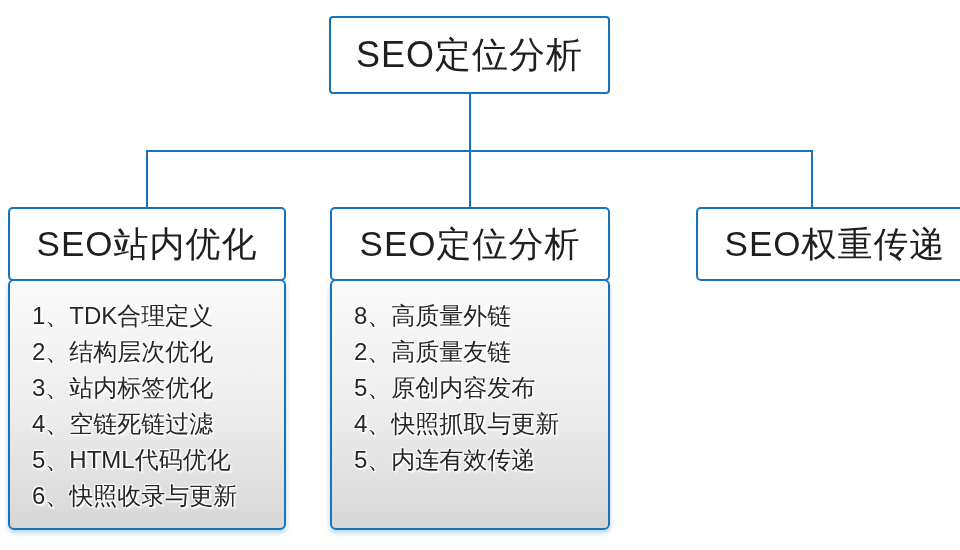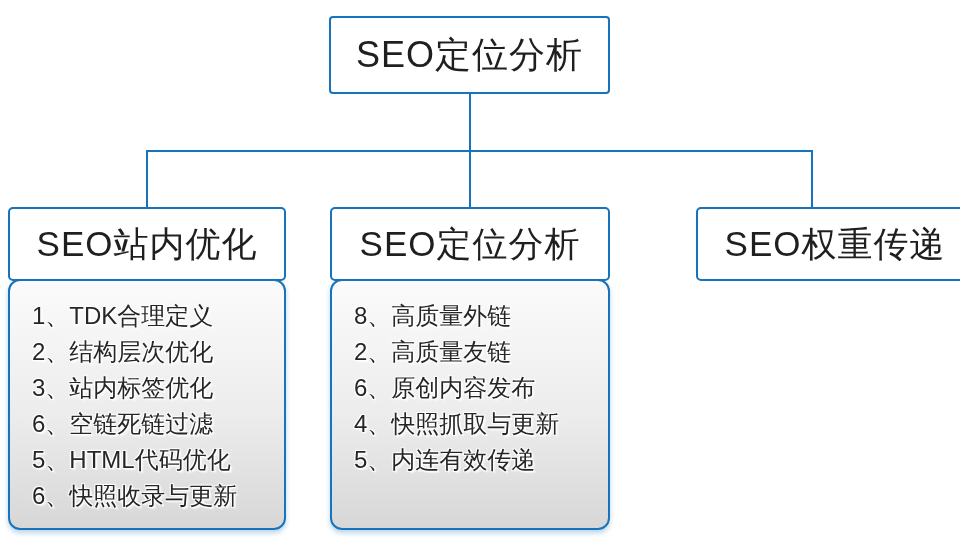--- a/index.html
+++ b/index.html
@@ -60,21 +60,21 @@
     letter-spacing: 1px;
     white-space: nowrap;
     z-index: 2;
   }
   .col-list {
     position: relative;
     margin-top: -2px;
     height: 251px;
     background: linear-gradient(180deg, #fbfbfb 0%, #ececec 55%, #d7d7d7 100%);
     border: 2px solid #1673BC;
-    border-radius: 12px;
+    border-radius: 6px;
     box-sizing: border-box;
     padding: 17px 10px 0 22px;
     box-shadow: 0 3px 5px rgba(22, 115, 188, 0.30);
     z-index: 1;
   }
   .col-list .item {
     font-size: 24px;
     line-height: 36px;
     color: #262626;
     white-space: nowrap;
@@ -95,32 +95,32 @@
   <div class="line" style="left:811px; top:150px; width:2px; height:58px;"></div>
 
   <div class="root-box">SEO定位分析</div>
 
   <div class="col" style="left:8px;">
     <div class="col-header">SEO站内优化</div>
     <div class="col-list">
       <div class="item">1、TDK合理定义</div>
       <div class="item">2、结构层次优化</div>
       <div class="item">3、站内标签优化</div>
-      <div class="item">6、空链死链过滤</div>
+      <div class="item">4、空链死链过滤</div>
       <div class="item">5、HTML代码优化</div>
       <div class="item">6、快照收录与更新</div>
     </div>
   </div>
 
   <div class="col" style="left:330px; width:280px;">
     <div class="col-header">SEO定位分析</div>
     <div class="col-list">
       <div class="item">8、高质量外链</div>
       <div class="item">2、高质量友链</div>
-      <div class="item">6、原创内容发布</div>
+      <div class="item">5、原创内容发布</div>
       <div class="item">4、快照抓取与更新</div>
       <div class="item">5、内连有效传递</div>
     </div>
   </div>
 
   <div class="col" style="left:696px;">
     <div class="col-header">SEO权重传递</div>
   </div>
 
 </div>

